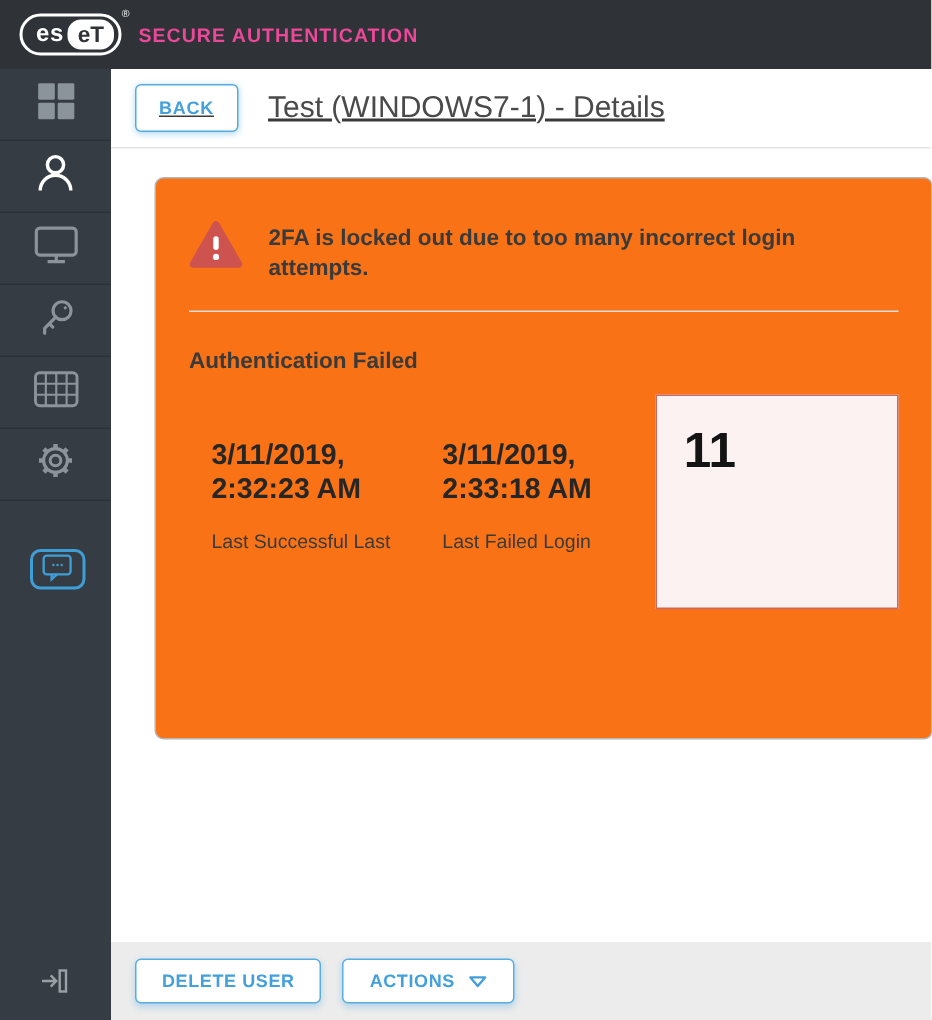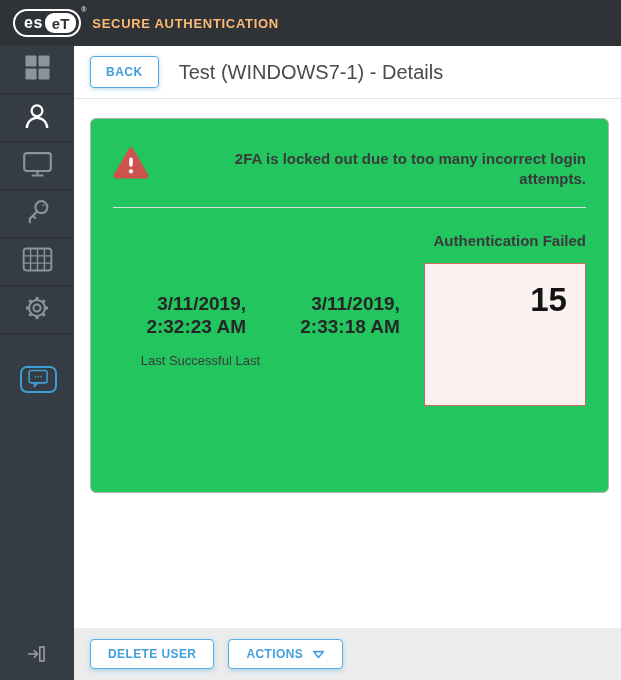--- a/index.html
+++ b/index.html
@@ -11,43 +11,43 @@
 
   
   .topbar { position:absolute; top:0; left:0; right:0; height:46px;
     background:#2f3338; display:flex; align-items:center; padding-left:13px; z-index:6; }
   .logo { position:relative; display:flex; align-items:center; height:28px;
     border:2px solid #fff; border-radius:15px; padding:0 3px 0 9px; }
   .logo-es { color:#fff; font-weight:bold; font-size:16px; line-height:1; letter-spacing:.5px; }
   .logo-et { background:#fff; color:#2f3338; font-weight:bold; font-size:15px;
     line-height:1; border-radius:9px; padding:3px 7px 2px; margin-left:2px; }
   .logo-reg { position:absolute; top:-5px; right:-7px; font-size:7px; color:#fff; }
-  .brand { margin-left:11px; color:#fdba74; font-size:13px; font-weight:bold; letter-spacing:.7px; }
+  .brand { margin-left:11px; color:#ec4899; font-size:13px; font-weight:bold; letter-spacing:.7px; }
 
   
   .sidebar { position:absolute; top:46px; left:0; bottom:0; width:74px; background:#363c43; z-index:5; }
   .nav-item { height:48px; display:flex; align-items:center; justify-content:center;
     border-bottom:1px solid #2c3137; cursor:pointer; }
   .feedback-btn { position:absolute; top:320px; left:20px; width:37px; height:27px;
     border:2px solid #3f9ed6; border-radius:7px; display:flex; align-items:center;
     justify-content:center; cursor:pointer; background:transparent; }
   .collapse-btn { position:absolute; bottom:14px; left:25px; background:none; border:none; cursor:pointer; }
 
   
   .main-header { position:absolute; left:74px; top:46px; right:0; height:53px;
-    background:#fff; border-bottom:1px solid #e5e5e5; display:flex; align-items:center; padding-left:16px; }
+    background:#fff; border-bottom:1px solid #e5e5e5; display:flex; align-items:center; padding-left:16px;text-decoration:underline; }
   .back-btn { background:#fff; border:1px solid #55abe0; border-radius:4px; color:#44a0db;
     font-family:inherit; font-size:12px; font-weight:bold; letter-spacing:.5px;
     padding:8px 15px; cursor:pointer; box-shadow:0 1px 4px rgba(80,170,225,.45); }
   .page-title { margin-left:20px; font-size:20px; color:#4a4a4a; font-weight:normal; }
 
   
   .content { position:absolute; left:74px; top:100px; right:0; bottom:52px; background:#fff; }
-  .card { margin:18px 0 0 16px; width:519px; height:375px; background:#22c55e;
-    border:1px solid #b5b5b5; border-radius:6px; padding:0 22px;text-align:right; }
+  .card { margin:18px 0 0 29px; width:519px; height:375px; background:#f97316;
+    border:1px solid #b5b5b5; border-radius:6px; padding:0 22px; }
   .warning-row { display:flex; padding-top:28px; }
   .warning-icon-wrap { flex:none; margin-right:17px; }
   .warning-text { font-size:15px; font-weight:bold; color:#3a3a3a; line-height:20px;
     max-width:420px; padding-top:2px; }
   .card-sep { border:0; border-top:1px solid #ddd; margin-top:18px; }
   .section-title { margin-top:24px; font-size:15px; font-weight:bold; color:#3a3a3a; }
 
   .events-row { display:flex; margin-top:14px; align-items:flex-start; }
   .event-plain { padding:29px 0 0 15px; }
   .event-1 { width:157px; }
@@ -179,23 +179,24 @@
 
     <div class="section-title">Authentication Failed</div>
 
     <div class="events-row">
       <div class="event-plain event-1">
         <div class="event-value">3/11/2019, 2:32:23 AM</div>
         <div class="event-label">Last Successful Last</div>
       </div>
       <div class="event-plain event-2">
         <div class="event-value">3/11/2019, 2:33:18 AM</div>
+        <div class="event-label">Last Failed Login</div>
       </div>
       <div class="event-highlight">
-        <div class="event-big">15</div>
+        <div class="event-big">11</div>
       </div>
     </div>
 
   </div>
 </div>
 
 <div class="footer">
   <button class="footer-btn">DELETE USER</button>
   <button class="footer-btn">
     <span>ACTIONS</span>

